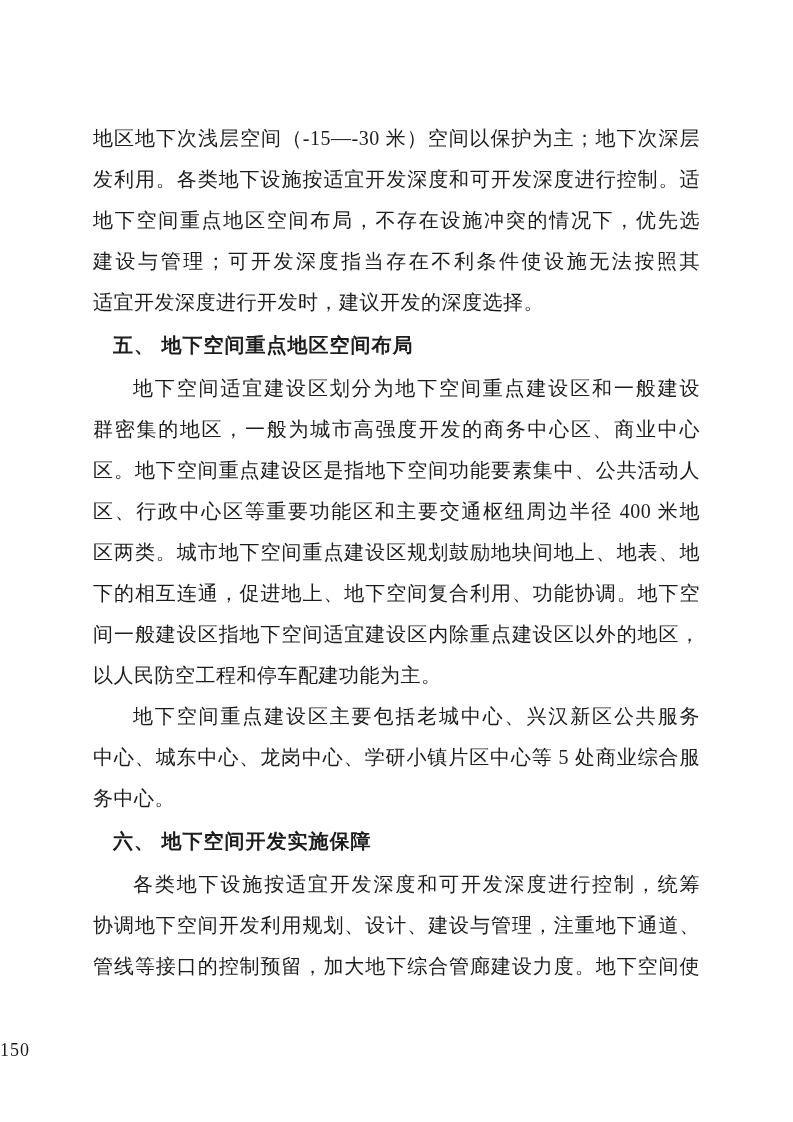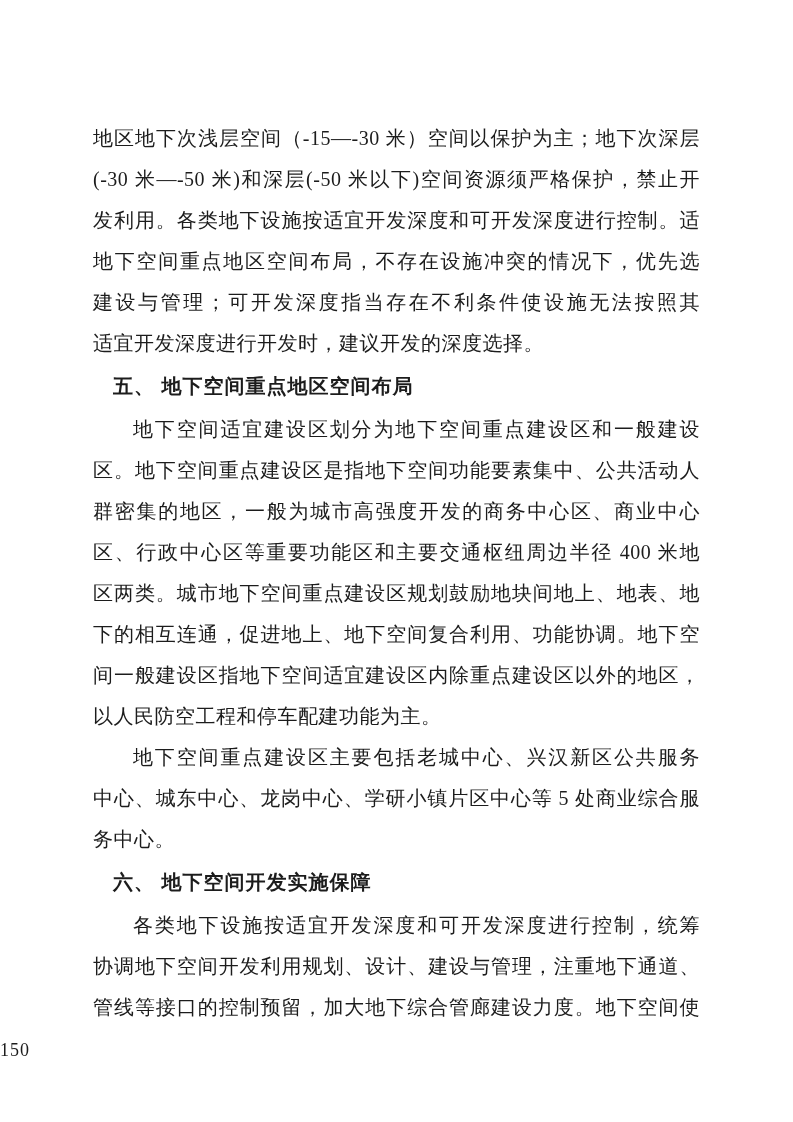--- a/index.html
+++ b/index.html
@@ -66,31 +66,30 @@
     letter-spacing: 1px;
   }
 </style>
 </head>
 <body>
 
 <div class="page">
   <div class="content" id="content">
       <div class="para">
         <div class="line">地区地下次浅层空间（-15—-30 米）空间以保护为主；地下次深层</div>
-        <div class="line">(-30 米—-50 米)和深层(-50 米以下)空间资源须严格保护，禁止开</div>
         <div class="line">发利用。各类地下设施按适宜开发深度和可开发深度进行控制。适</div>
         <div class="line">地下空间重点地区空间布局，不存在设施冲突的情况下，优先选</div>
         <div class="line">建设与管理；可开发深度指当存在不利条件使设施无法按照其</div>
         <div class="line para-end">适宜开发深度进行开发时，建议开发的深度选择。</div>
       </div>
       <div class="heading">五、 地下空间重点地区空间布局</div>
       <div class="para">
         <div class="line indent">地下空间适宜建设区划分为地下空间重点建设区和一般建设</div>
+        <div class="line">群密集的地区，一般为城市高强度开发的商务中心区、商业中心</div>
         <div class="line">区。地下空间重点建设区是指地下空间功能要素集中、公共活动人</div>
-        <div class="line">群密集的地区，一般为城市高强度开发的商务中心区、商业中心</div>
         <div class="line">区、行政中心区等重要功能区和主要交通枢纽周边半径 400 米地</div>
         <div class="line">区两类。城市地下空间重点建设区规划鼓励地块间地上、地表、地</div>
         <div class="line">下的相互连通，促进地上、地下空间复合利用、功能协调。地下空</div>
         <div class="line">间一般建设区指地下空间适宜建设区内除重点建设区以外的地区，</div>
         <div class="line para-end">以人民防空工程和停车配建功能为主。</div>
       </div>
       <div class="para">
         <div class="line indent">地下空间重点建设区主要包括老城中心、兴汉新区公共服务</div>
         <div class="line">中心、城东中心、龙岗中心、学研小镇片区中心等 5 处商业综合服</div>
         <div class="line para-end">务中心。</div>

